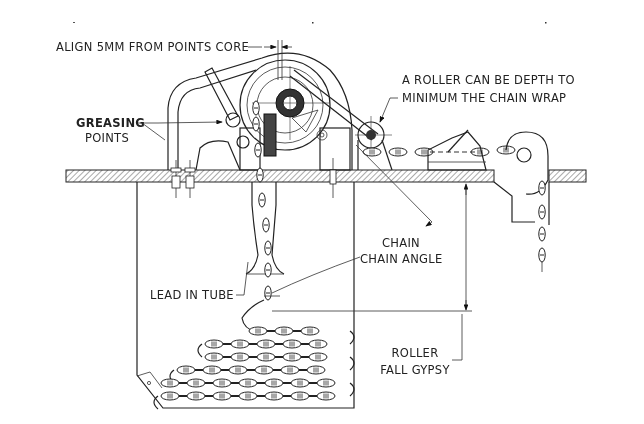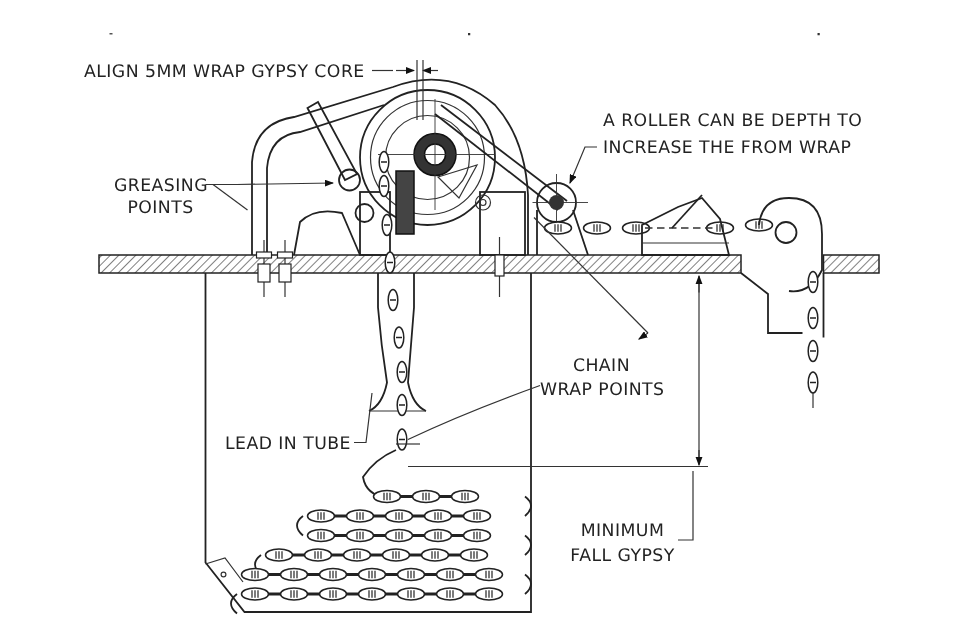--- a/index.html
+++ b/index.html
@@ -245,28 +245,28 @@
 
     <line x1="466" y1="186" x2="466" y2="308" class="thin"></line>
     <line x1="466" y1="195" x2="466" y2="184" class="thin" marker-end="url(#arr)"></line>
     <line x1="466" y1="300" x2="466" y2="310" class="thin" marker-end="url(#arr)"></line>
     <line x1="272" y1="311" x2="472" y2="311" class="thin"></line>
     <line x1="264" y1="296" x2="280" y2="296" class="thin"></line>
     <polyline class="thin" points="452,360 462,360 462,314"></polyline>
   </g>
 </svg>
 
-<div class="lbl" style="left:56px; top:40px;">ALIGN 5MM WRAP GYPSY CORE</div>
-
-<div class="lbl c" style="left:76px; top:116px; width:62px;">GREASING</div>
+<div class="lbl" style="left:56px; top:40px;">ALIGN 5MM FROM POINTS CORE</div>
+
+<div class="lbl c" style="left:76px; top:116px; width:62px;font-weight:bold;">GREASING</div>
 <div class="lbl c" style="left:76px; top:131px; width:62px;">POINTS</div>
 
 <div class="lbl" style="left:402px; top:73px;">A ROLLER CAN BE DEPTH TO</div>
-<div class="lbl" style="left:402px; top:91px;">INCREASE THE FROM WRAP</div>
+<div class="lbl" style="left:402px; top:91px;">MINIMUM THE CHAIN WRAP</div>
 
 <div class="lbl c" style="left:360px; top:236px; width:82px;">CHAIN</div>
-<div class="lbl c" style="left:360px; top:252px; width:82px;">WRAP POINTS</div>
+<div class="lbl c" style="left:360px; top:252px; width:82px;">CHAIN ANGLE</div>
 
 <div class="lbl" style="left:150px; top:288px;text-align:right;">LEAD IN TUBE</div>
 
-<div class="lbl c" style="left:376px; top:346px; width:78px;">MINIMUM</div>
+<div class="lbl c" style="left:376px; top:346px; width:78px;">ROLLER</div>
 <div class="lbl c" style="left:376px; top:363px; width:78px;">FALL GYPSY</div>
 </div>
 
 </body></html>

